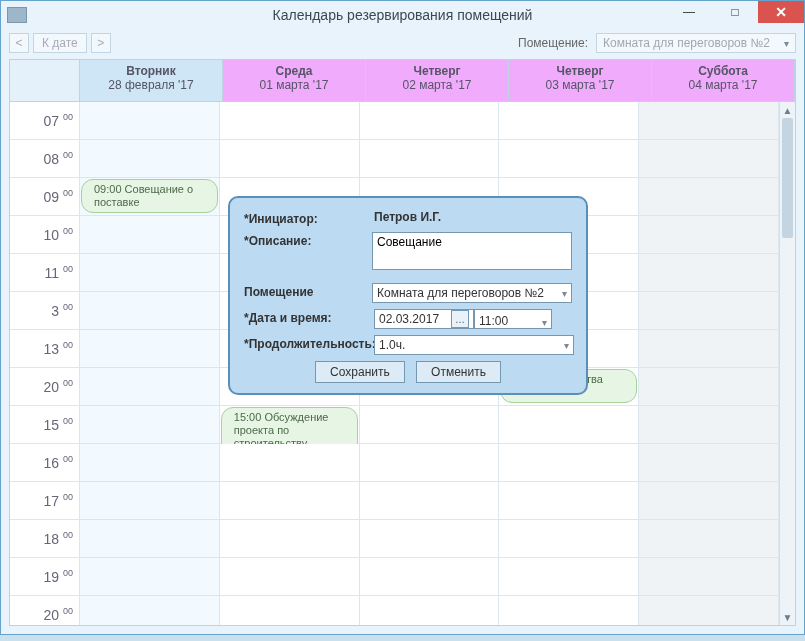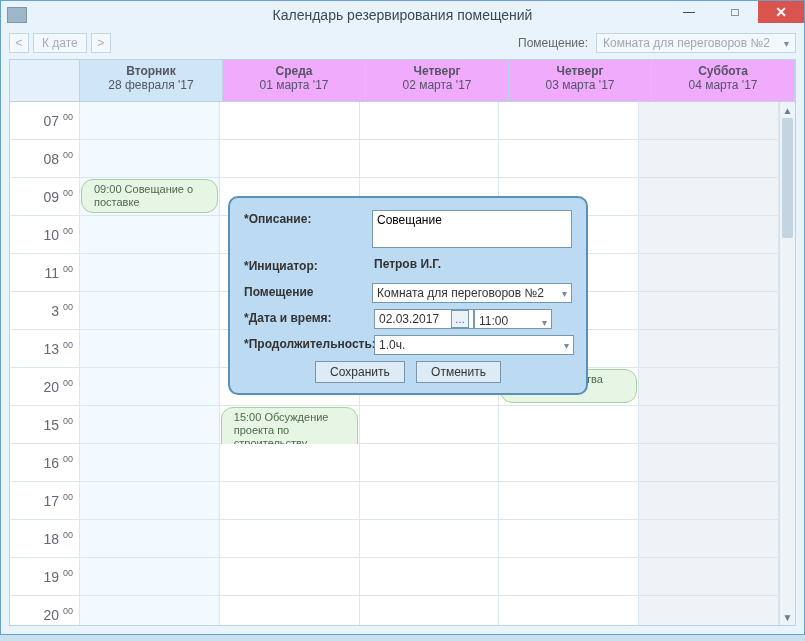--- a/index.html
+++ b/index.html
@@ -448,28 +448,28 @@
       <div class="arrow">▲</div>
       <div class="track">
         <div class="thumb"></div>
       </div>
       <div class="arrow">▼</div>
     </div>
   </div>
 
   <div class="dialog">
     <div class="frow">
+      <div class="lbl">*Инициатор:</div>
+      <div class="val" style="font-weight:bold;">Петров И.Г.</div>
+    </div>
+    <div class="frow">
       <div class="lbl">*Описание:</div>
       <div class="val">
         <textarea class="ta" style="">Совещание</textarea>
       </div>
-    </div>
-    <div class="frow">
-      <div class="lbl">*Инициатор:</div>
-      <div class="val" style="font-weight:bold;">Петров И.Г.</div>
     </div>
     <div class="frow" style="margin-top:10px;">
       <div class="lbl normal" style="font-weight:bold;">Помещение</div>
       <div class="val">
         <div class="sel">
           <span>Комната для переговоров №2</span>
           <span class="chev">▾</span>
         </div>
       </div>
     </div>

